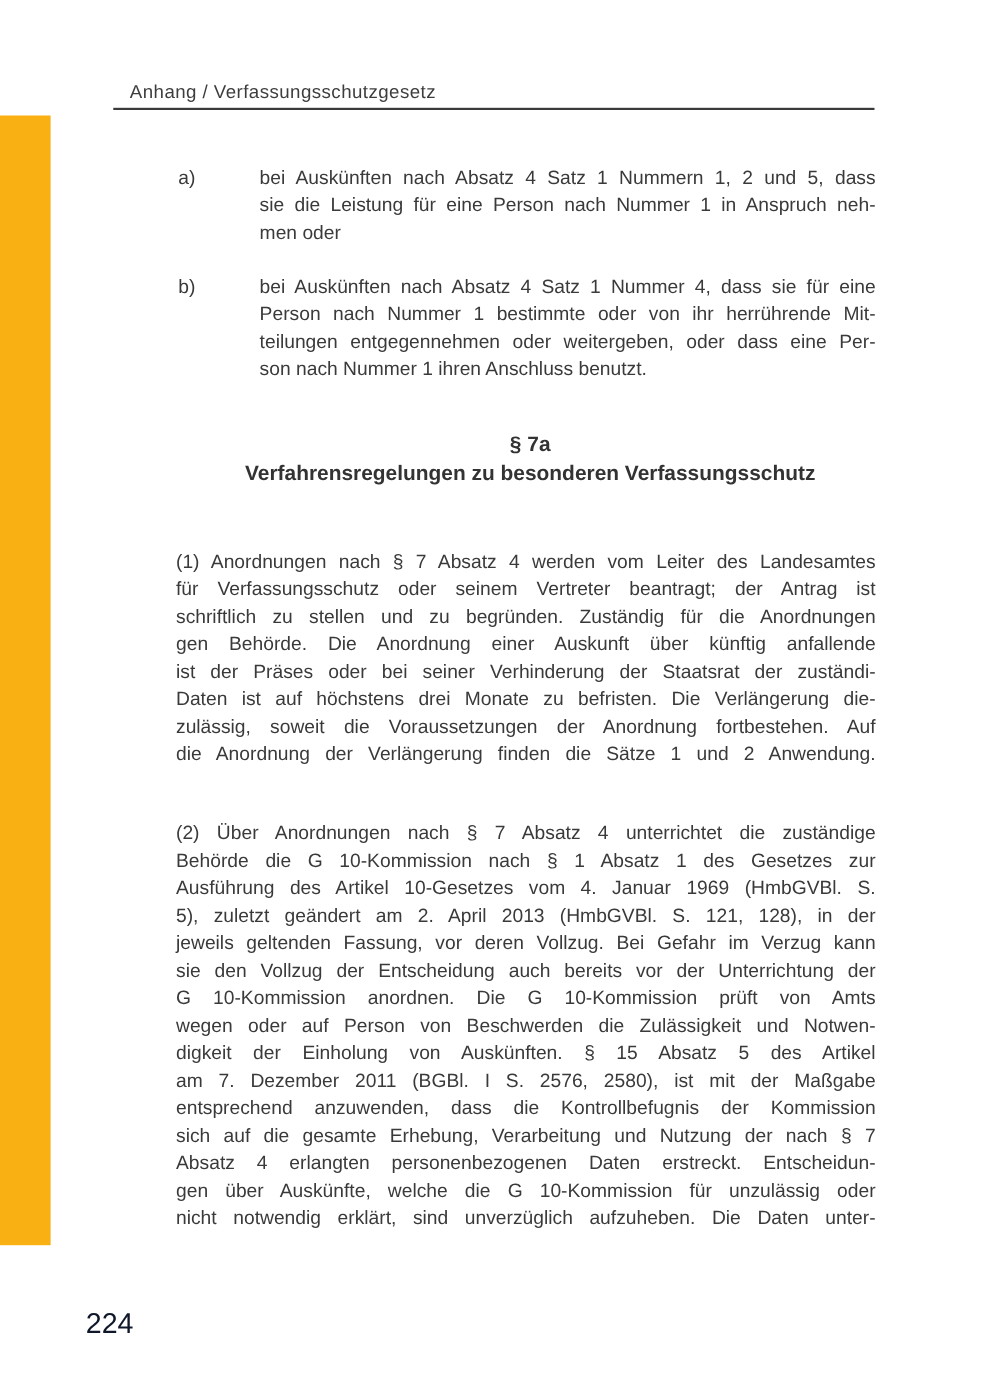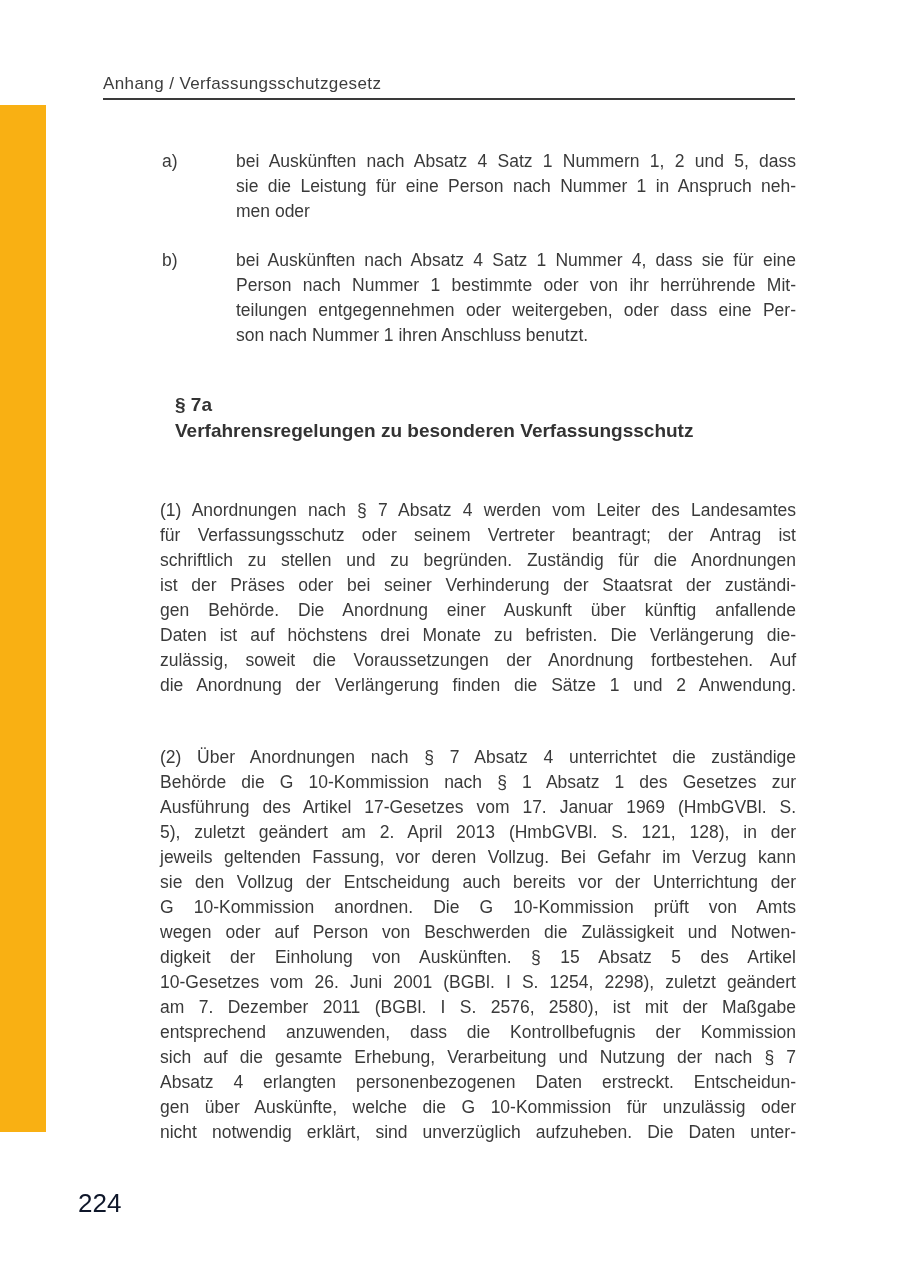--- a/index.html
+++ b/index.html
@@ -8,21 +8,21 @@
     height: 1262px;
     position: relative;
     background: #ffffff;
     font-family: "Liberation Sans", sans-serif;
     color: #3a3a3a;
     overflow: hidden;
   }
 
   .running-header {
     position: absolute;
-    left: 103px;
+    left: 118px;
     top: 74px;
     width: 692px;
     font-size: 17px;
     letter-spacing: 0.4px;
     color: #3d3d3d;
     white-space: nowrap;
   }
   .head-rule {
     position: absolute;
     left: 103px;
@@ -69,22 +69,23 @@
     height: 25px;
     text-align: justify;
     text-align-last: justify;
     white-space: normal;
   }
   .jl.al { text-align-last: left; }
 
   .section-heading {
     position: absolute;
     top: 392px;
-    left: 15px;
+    left: 4px;
     width: 636px;
+    text-align: center;
     font-weight: bold;
     font-size: 19px;
     line-height: 26px;
     color: #333333;
   }
 
   .paragraph { position: absolute; left: 0; width: 636px; }
   .paragraph.p1 { top: 498px; }
   .paragraph.p2 { top: 745px; }
 
@@ -127,38 +128,37 @@
 
   <div class="section-heading">
     <div>§ 7a</div>
     <div>Verfahrensregelungen zu besonderen Verfassungsschutz</div>
   </div>
 
   <div class="paragraph p1">
     <div class="jl">(1) Anordnungen nach § 7 Absatz 4 werden vom Leiter des Landesamtes</div>
     <div class="jl">für Verfassungsschutz oder seinem Vertreter beantragt; der Antrag ist</div>
     <div class="jl">schriftlich zu stellen und zu begründen. Zuständig für die Anordnungen</div>
+    <div class="jl">gen Behörde. Die Anordnung einer Auskunft über künftig anfallende</div>
     <div class="jl">ist der Präses oder bei seiner Verhinderung der Staatsrat der zuständi-</div>
-    <div class="jl">gen Behörde. Die Anordnung einer Auskunft über künftig anfallende</div>
     <div class="jl">Daten ist auf höchstens drei Monate zu befristen. Die Verlängerung die-</div>
     <div class="jl">zulässig, soweit die Voraussetzungen der Anordnung fortbestehen. Auf</div>
     <div class="jl">die Anordnung der Verlängerung finden die Sätze 1 und 2 Anwendung.</div>
   </div>
 
   <div class="paragraph p2">
     <div class="jl">(2) Über Anordnungen nach § 7 Absatz 4 unterrichtet die zuständige</div>
     <div class="jl">Behörde die G 10-Kommission nach § 1 Absatz 1 des Gesetzes zur</div>
-    <div class="jl">Ausführung des Artikel 17-Gesetzes vom 17. Januar 1969 (HmbGVBl. S.</div>
+    <div class="jl">Ausführung des Artikel 10-Gesetzes vom 4. Januar 1969 (HmbGVBl. S.</div>
     <div class="jl">5), zuletzt geändert am 2. April 2013 (HmbGVBl. S. 121, 128), in der</div>
     <div class="jl">jeweils geltenden Fassung, vor deren Vollzug. Bei Gefahr im Verzug kann</div>
     <div class="jl">sie den Vollzug der Entscheidung auch bereits vor der Unterrichtung der</div>
     <div class="jl">G 10-Kommission anordnen. Die G 10-Kommission prüft von Amts</div>
     <div class="jl">wegen oder auf Person von Beschwerden die Zulässigkeit und Notwen-</div>
     <div class="jl">digkeit der Einholung von Auskünften. § 15 Absatz 5 des Artikel</div>
-    <div class="jl">10-Gesetzes vom 26. Juni 2001 (BGBl. I S. 1254, 2298), zuletzt geändert</div>
     <div class="jl">am 7. Dezember 2011 (BGBl. I S. 2576, 2580), ist mit der Maßgabe</div>
     <div class="jl">entsprechend anzuwenden, dass die Kontrollbefugnis der Kommission</div>
     <div class="jl">sich auf die gesamte Erhebung, Verarbeitung und Nutzung der nach § 7</div>
     <div class="jl">Absatz 4 erlangten personenbezogenen Daten erstreckt. Entscheidun-</div>
     <div class="jl">gen über Auskünfte, welche die G 10-Kommission für unzulässig oder</div>
     <div class="jl">nicht notwendig erklärt, sind unverzüglich aufzuheben. Die Daten unter-</div>
   </div>
 
 </div>
 

